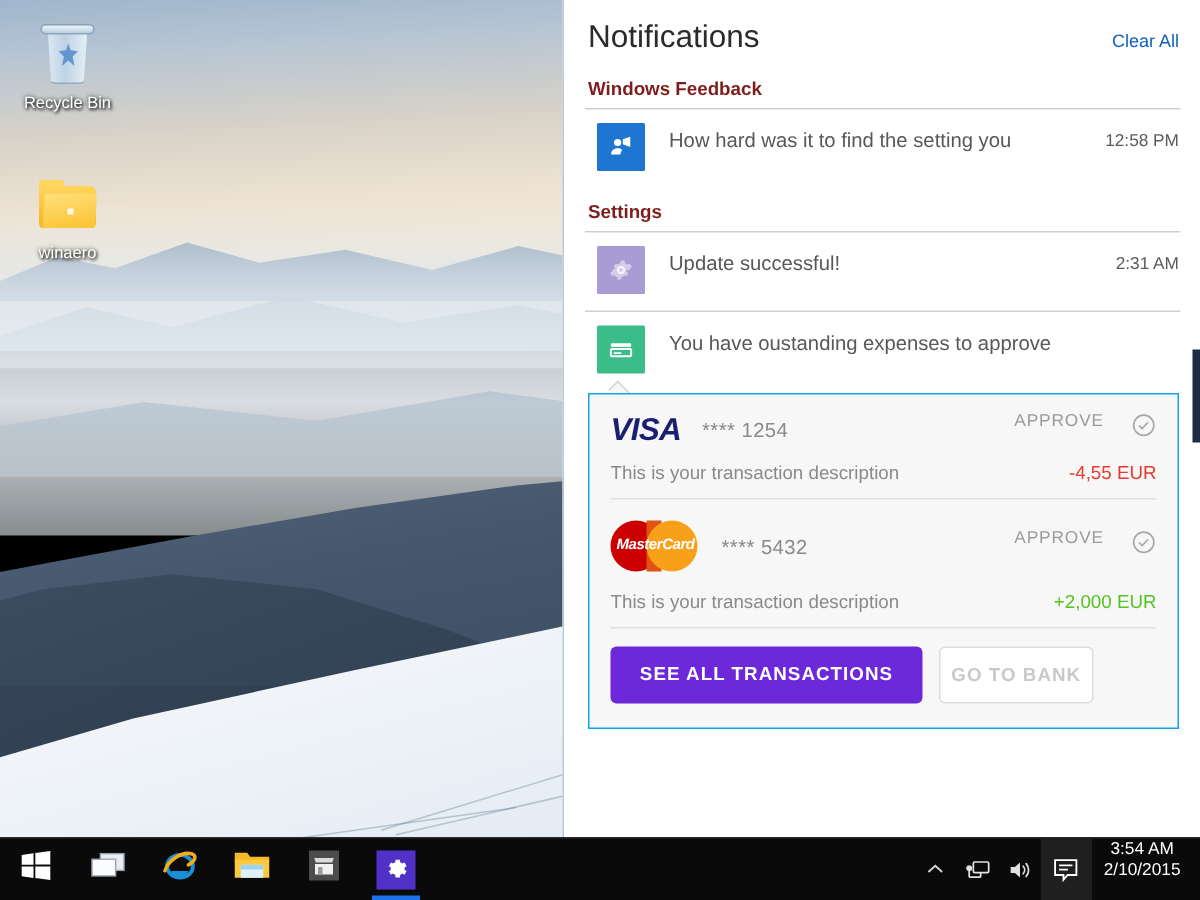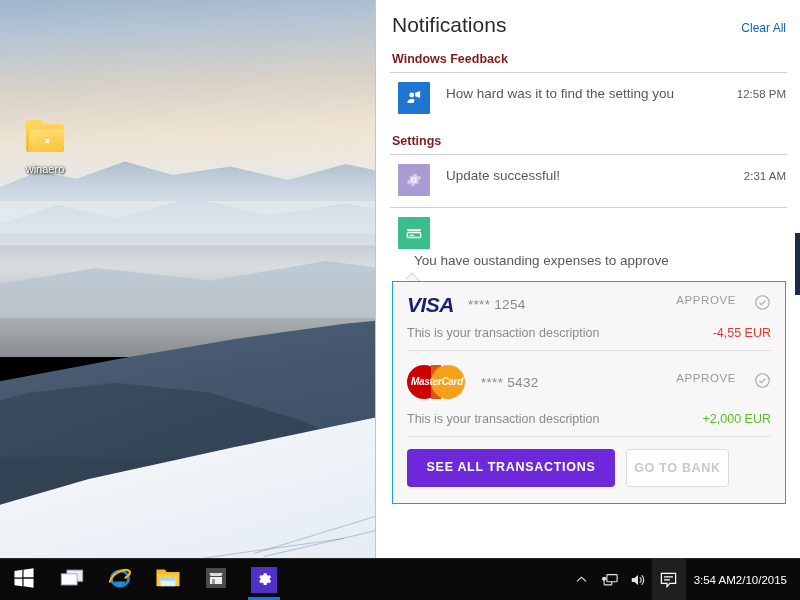--- a/index.html
+++ b/index.html
@@ -233,21 +233,21 @@
     content: ''; position: absolute; left: 8px; right: 8px; bottom: 0;
     height: 3px; background: #1b72ea;
   }
   .tray { margin-left: auto; display: flex; align-items: stretch; }
   .tray-ico {
     width: 28px; display: flex; align-items: center; justify-content: center;
     cursor: pointer;
   }
   .tray-ico.ac { width: 34px; background: #1f1f1f; }
   .clock {
-    display: flex; flex-direction: row; align-items: center; justify-content: flex-start;
+    display: flex; flex-direction: column; align-items: center; justify-content: flex-start;
     color: #fff; font-size: 11.5px; line-height: 14px; padding: 0 13px 0 8px;
     cursor: pointer;
   }
 </style>
 </head>
 <body>
 
 <div id="screen">
 
   <div id="desktop">
@@ -258,20 +258,28 @@
     <div class="ridge near"></div>
     <div class="darkridge"></div>
     <div class="darkridge2"></div>
     <div class="snowfield">
       <div class="track t1"></div>
       <div class="track t2"></div>
       <div class="track t3"></div>
       <div class="track t4"></div>
     </div>
 
+    <div class="desk-icon" style="left:6px; top:12px;">
+      <span class="glyph">
+        <span class="bin-body"></span>
+          <span class="bin-lid"></span>
+          <span class="bin-mark"></span>
+      </span>
+      <span>Recycle Bin</span>
+    </div>
 
     <div class="desk-icon" style="left:6px; top:112px;">
       <span class="glyph">
         <span class="fold-tab"></span>
           <span class="fold-back"></span>
         <span class="fold-front"></span>
           <span class="fold-dot"></span>
       </span>
       <span>winaero</span>
     </div>
@@ -307,21 +315,21 @@
           <svg class="svgw" viewBox="0 0 24 24" fill="#ffffff" opacity=".92">
             <path d="M12 8.4a3.6 3.6 0 100 7.2 3.6 3.6 0 000-7.2zm0 5.5a1.9 1.9 0 110-3.8 1.9 1.9 0 010 3.8z"></path>
             <path d="M20 12c0-.5-.05-1-.14-1.46l1.74-1.2-1.7-2.95-2 .78c-.7-.63-1.52-1.11-2.42-1.4L15.2 3.6h-3.4l-.28 2.17c-.9.29-1.72.77-2.42 1.4l-2-.78-1.7 2.95 1.74 1.2A8.2 8.2 0 004 12c0 .5.05 1 .14 1.46l-1.74 1.2 1.7 2.95 2-.78c.7.63 1.52 1.11 2.42 1.4l.28 2.17h3.4l.28-2.17c.9-.29 1.72-.77 2.42-1.4l2 .78 1.7-2.95-1.74-1.2c.09-.46.14-.96.14-1.46z" fill-opacity=".55"></path>
           </svg>
         </span>
         <span class="notif-text">Update successful!</span>
         <span class="notif-time">2:31 AM</span>
       </div>
 
       <div class="divider"></div>
-      <div class="notif-row" style="padding-bottom:4px;flex-direction:column;">
+      <div class="notif-row" style="padding-bottom:4px;">
         <span class="notif-icon ic-expense">
           <svg class="svgw" viewBox="0 0 24 24" fill="#fff">
             <rect x="3" y="6.5" width="18" height="3.2" rx="1"></rect>
             <rect x="3" y="11.5" width="18" height="6.5" rx="1.2" fill="none" stroke="#fff" stroke-width="1.8"></rect>
             <rect x="5.4" y="14.4" width="7" height="1.7" rx=".8"></rect>
           </svg>
         </span>
         <span class="notif-text">You have oustanding expenses to approve</span>
       </div>
 

